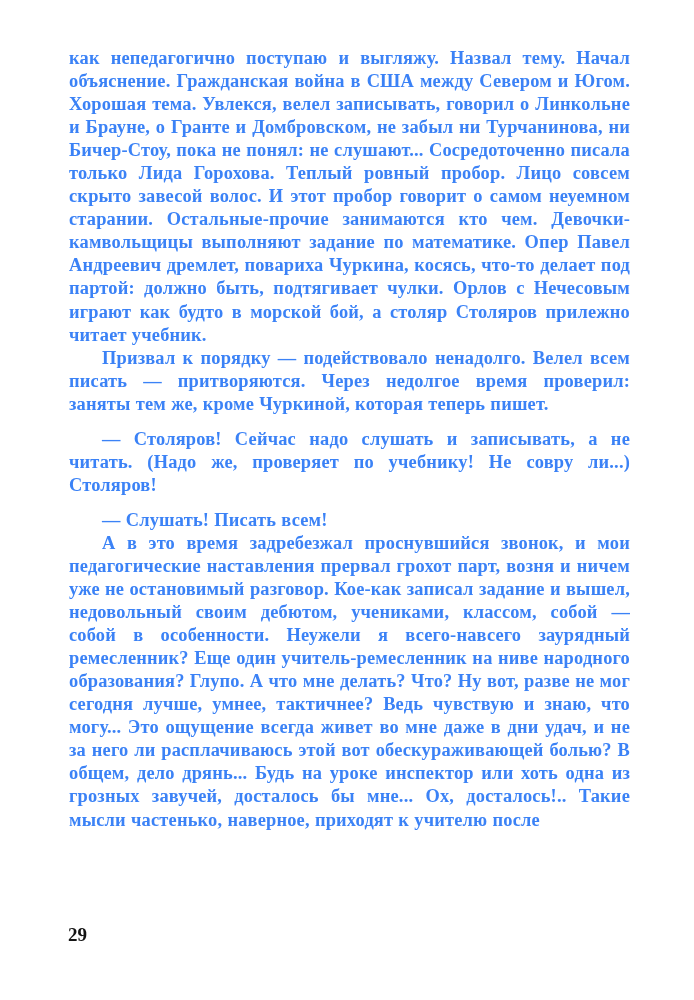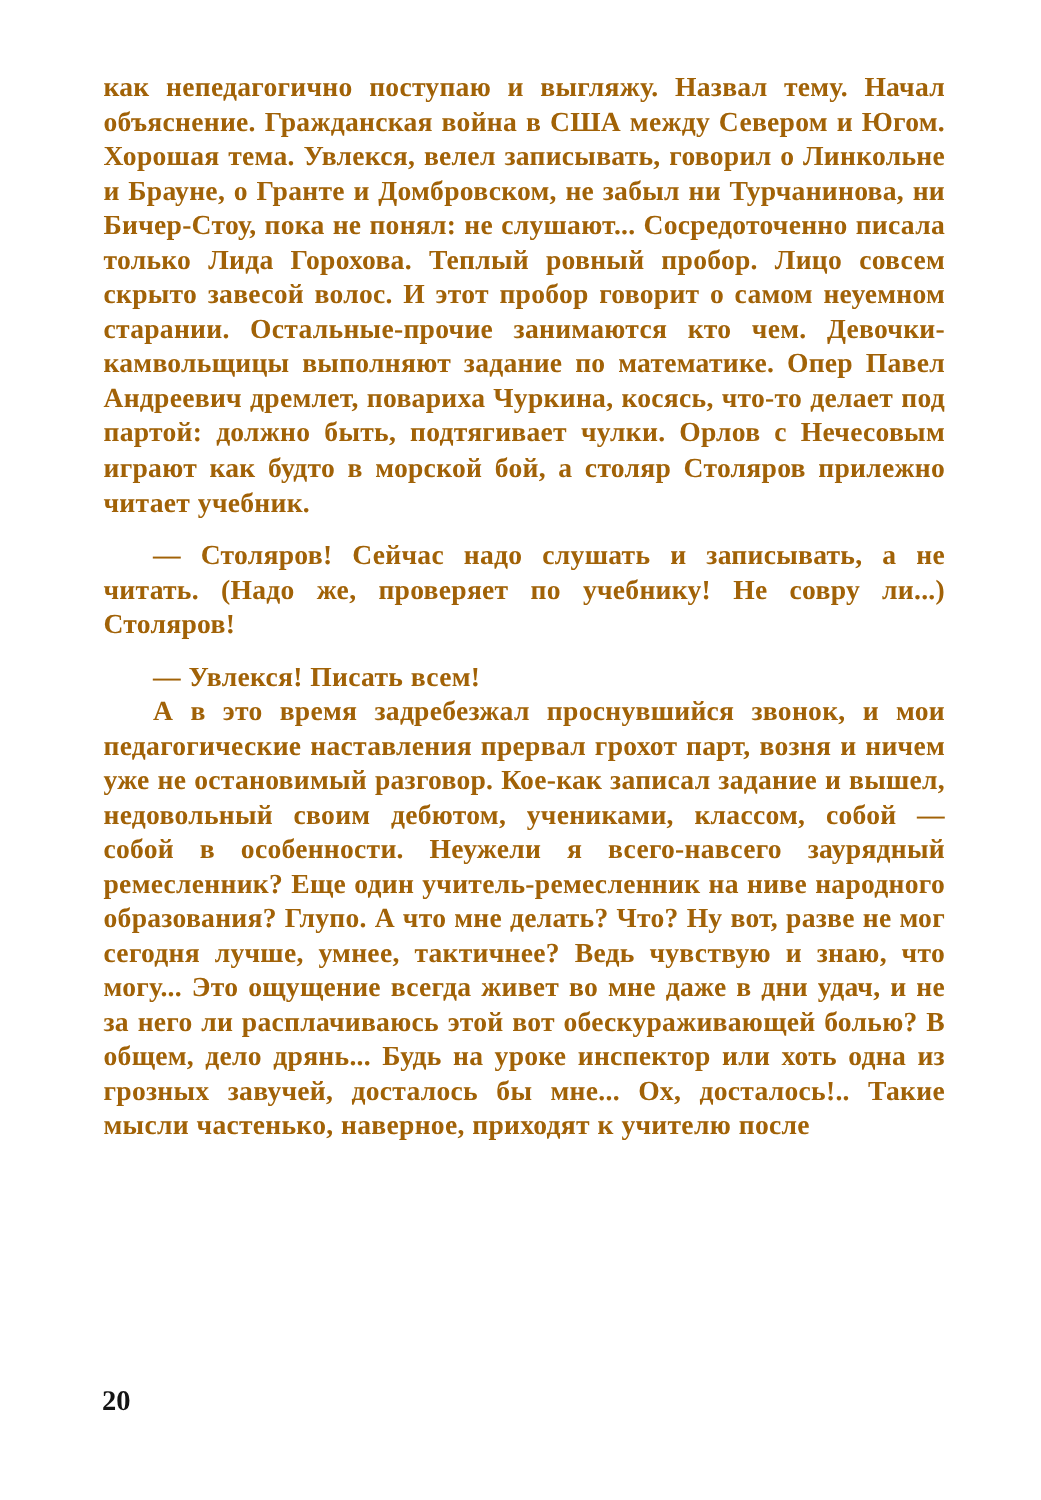--- a/index.html
+++ b/index.html
@@ -20,21 +20,21 @@
 
   .text-block {
     position: absolute;
     left: 69px;
     top: 47px;
     width: 561px;
     font-family: "Liberation Serif", "DejaVu Serif", serif;
     font-weight: 700;
     font-size: 18.4px;
     line-height: 23.05px;
-    color: #a16207;
+    color: #3b82f6;
     text-align: justify;
     text-justify: inter-word;
     -webkit-font-smoothing: none;
     letter-spacing: 0.01em;
     word-spacing: 0.02em;
   }
 
   .para {
     margin: 0;
     text-indent: 33px;
@@ -74,22 +74,23 @@
     opacity: 0;
   }
 </style>
 </head>
 <body>
 
 <div class="page">
 
   <div class="text-block">
     <p class="para continuation">как непедагогично поступаю и выгляжу. Назвал тему. Начал объяснение. Гражданская война в США между Севером и Югом. Хорошая тема. Увлекся, велел записывать, говорил о Линкольне и Брауне, о Гранте и Домбровском, не забыл ни Турчанинова, ни Бичер-Стоу, пока не понял: не слушают... Сосредоточенно писала только Лида Горохова. Теплый ровный пробор. Лицо совсем скрыто завесой волос. И этот пробор говорит о самом неуемном старании. Остальные-прочие занимаются кто чем. Девочки-камвольщицы выполняют задание по математике. Опер Павел Андреевич дремлет, повариха Чуркина, косясь, что-то делает под партой: должно быть, подтягивает чулки. Орлов с Нечесовым играют как будто в морской бой, а столяр Столяров прилежно читает учебник.</p>
+    <p class="para">Призвал к порядку — подействовало ненадолго. Велел всем писать — притворяются. Через недолгое время проверил: заняты тем же, кроме Чуркиной, которая теперь пишет.</p>
     <p class="para dialogue">— Столяров! Сейчас надо слушать и записывать, а не читать. (Надо же, проверяет по учебнику! Не совру ли...) Столяров!</p>
-    <p class="para dialogue">— Увлекся! Писать всем!</p>
+    <p class="para dialogue">— Слушать! Писать всем!</p>
     <p class="para">А в это время задребезжал проснувшийся звонок, и мои педагогические наставления прервал грохот парт, возня и ничем уже не остановимый разговор. Кое-как записал задание и вышел, недовольный своим дебютом, учениками, классом, собой — собой в особенности. Неужели я всего-навсего заурядный ремесленник? Еще один учитель-ремесленник на ниве народного образования? Глупо. А что мне делать? Что? Ну вот, разве не мог сегодня лучше, умнее, тактичнее? Ведь чувствую и знаю, что могу... Это ощущение всегда живет во мне даже в дни удач, и не за него ли расплачиваюсь этой вот обескураживающей болью? В общем, дело дрянь... Будь на уроке инспектор или хоть одна из грозных завучей, досталось бы мне... Ох, досталось!.. Такие мысли частенько, наверное, приходят к учителю после</p>
   </div>
 
-  <div class="page-number">20</div>
+  <div class="page-number">29</div>
 
   <div class="scan-tint"></div>
 
 </div>
 
 </body></html>

